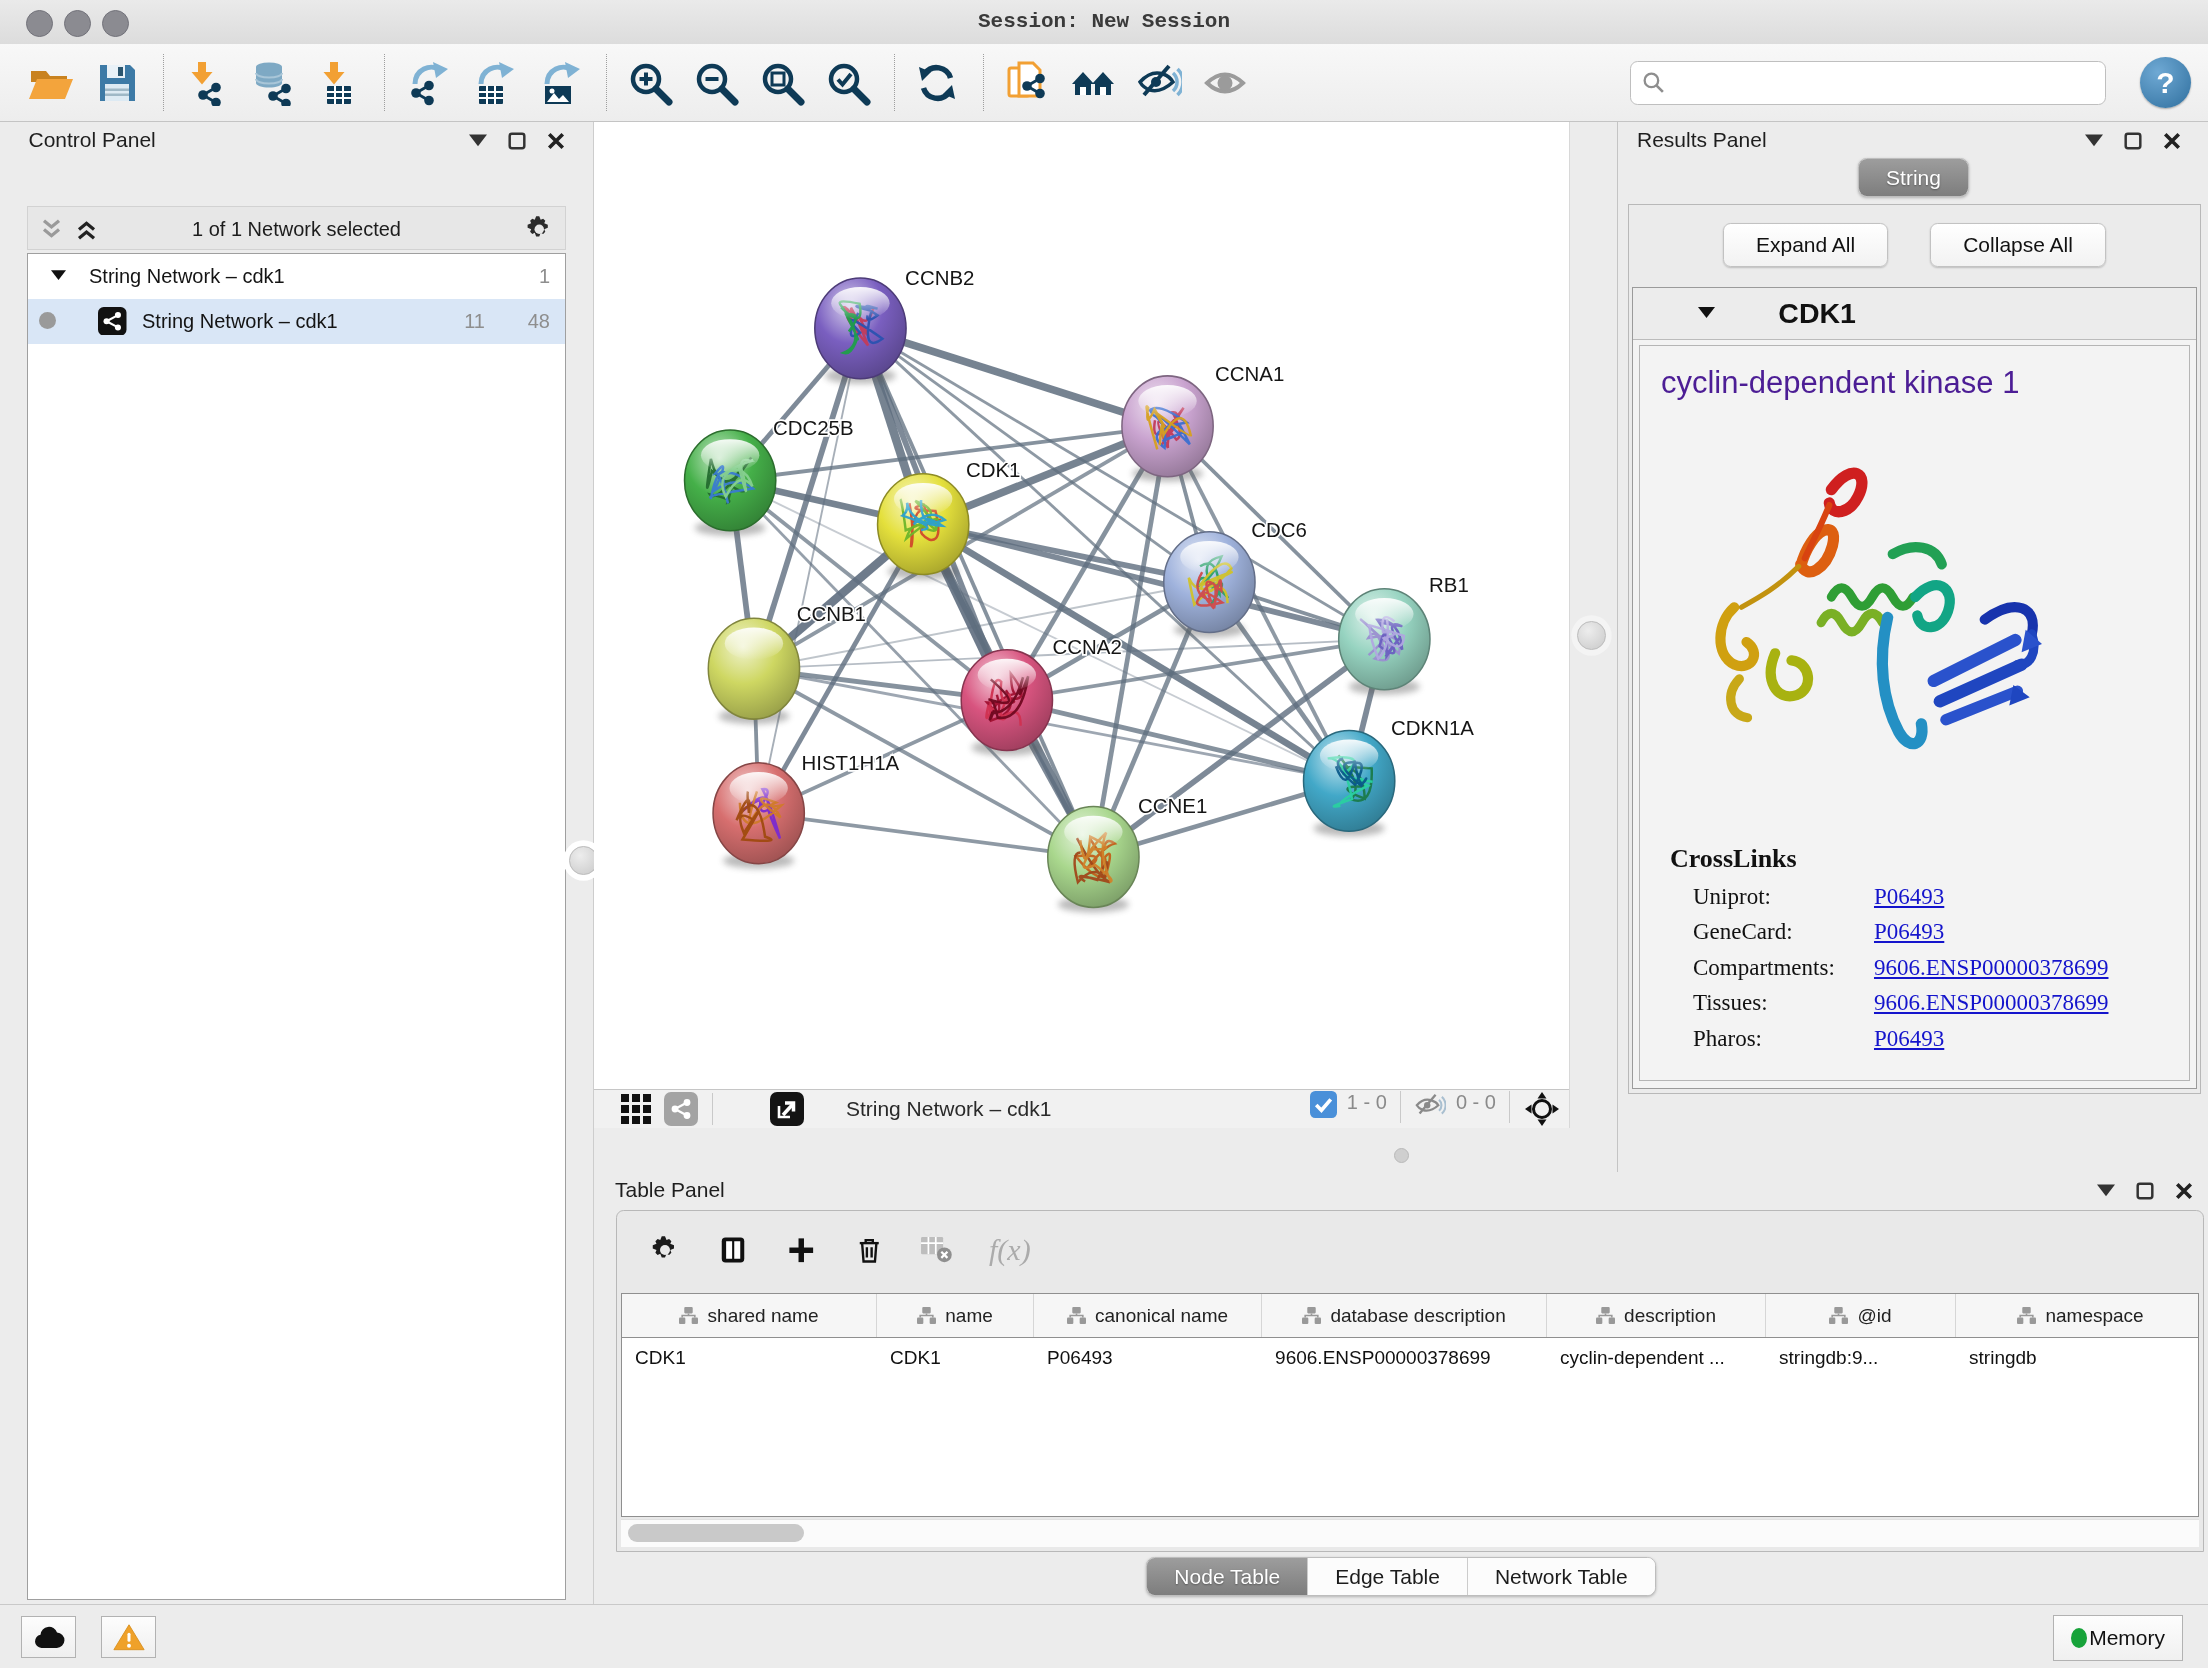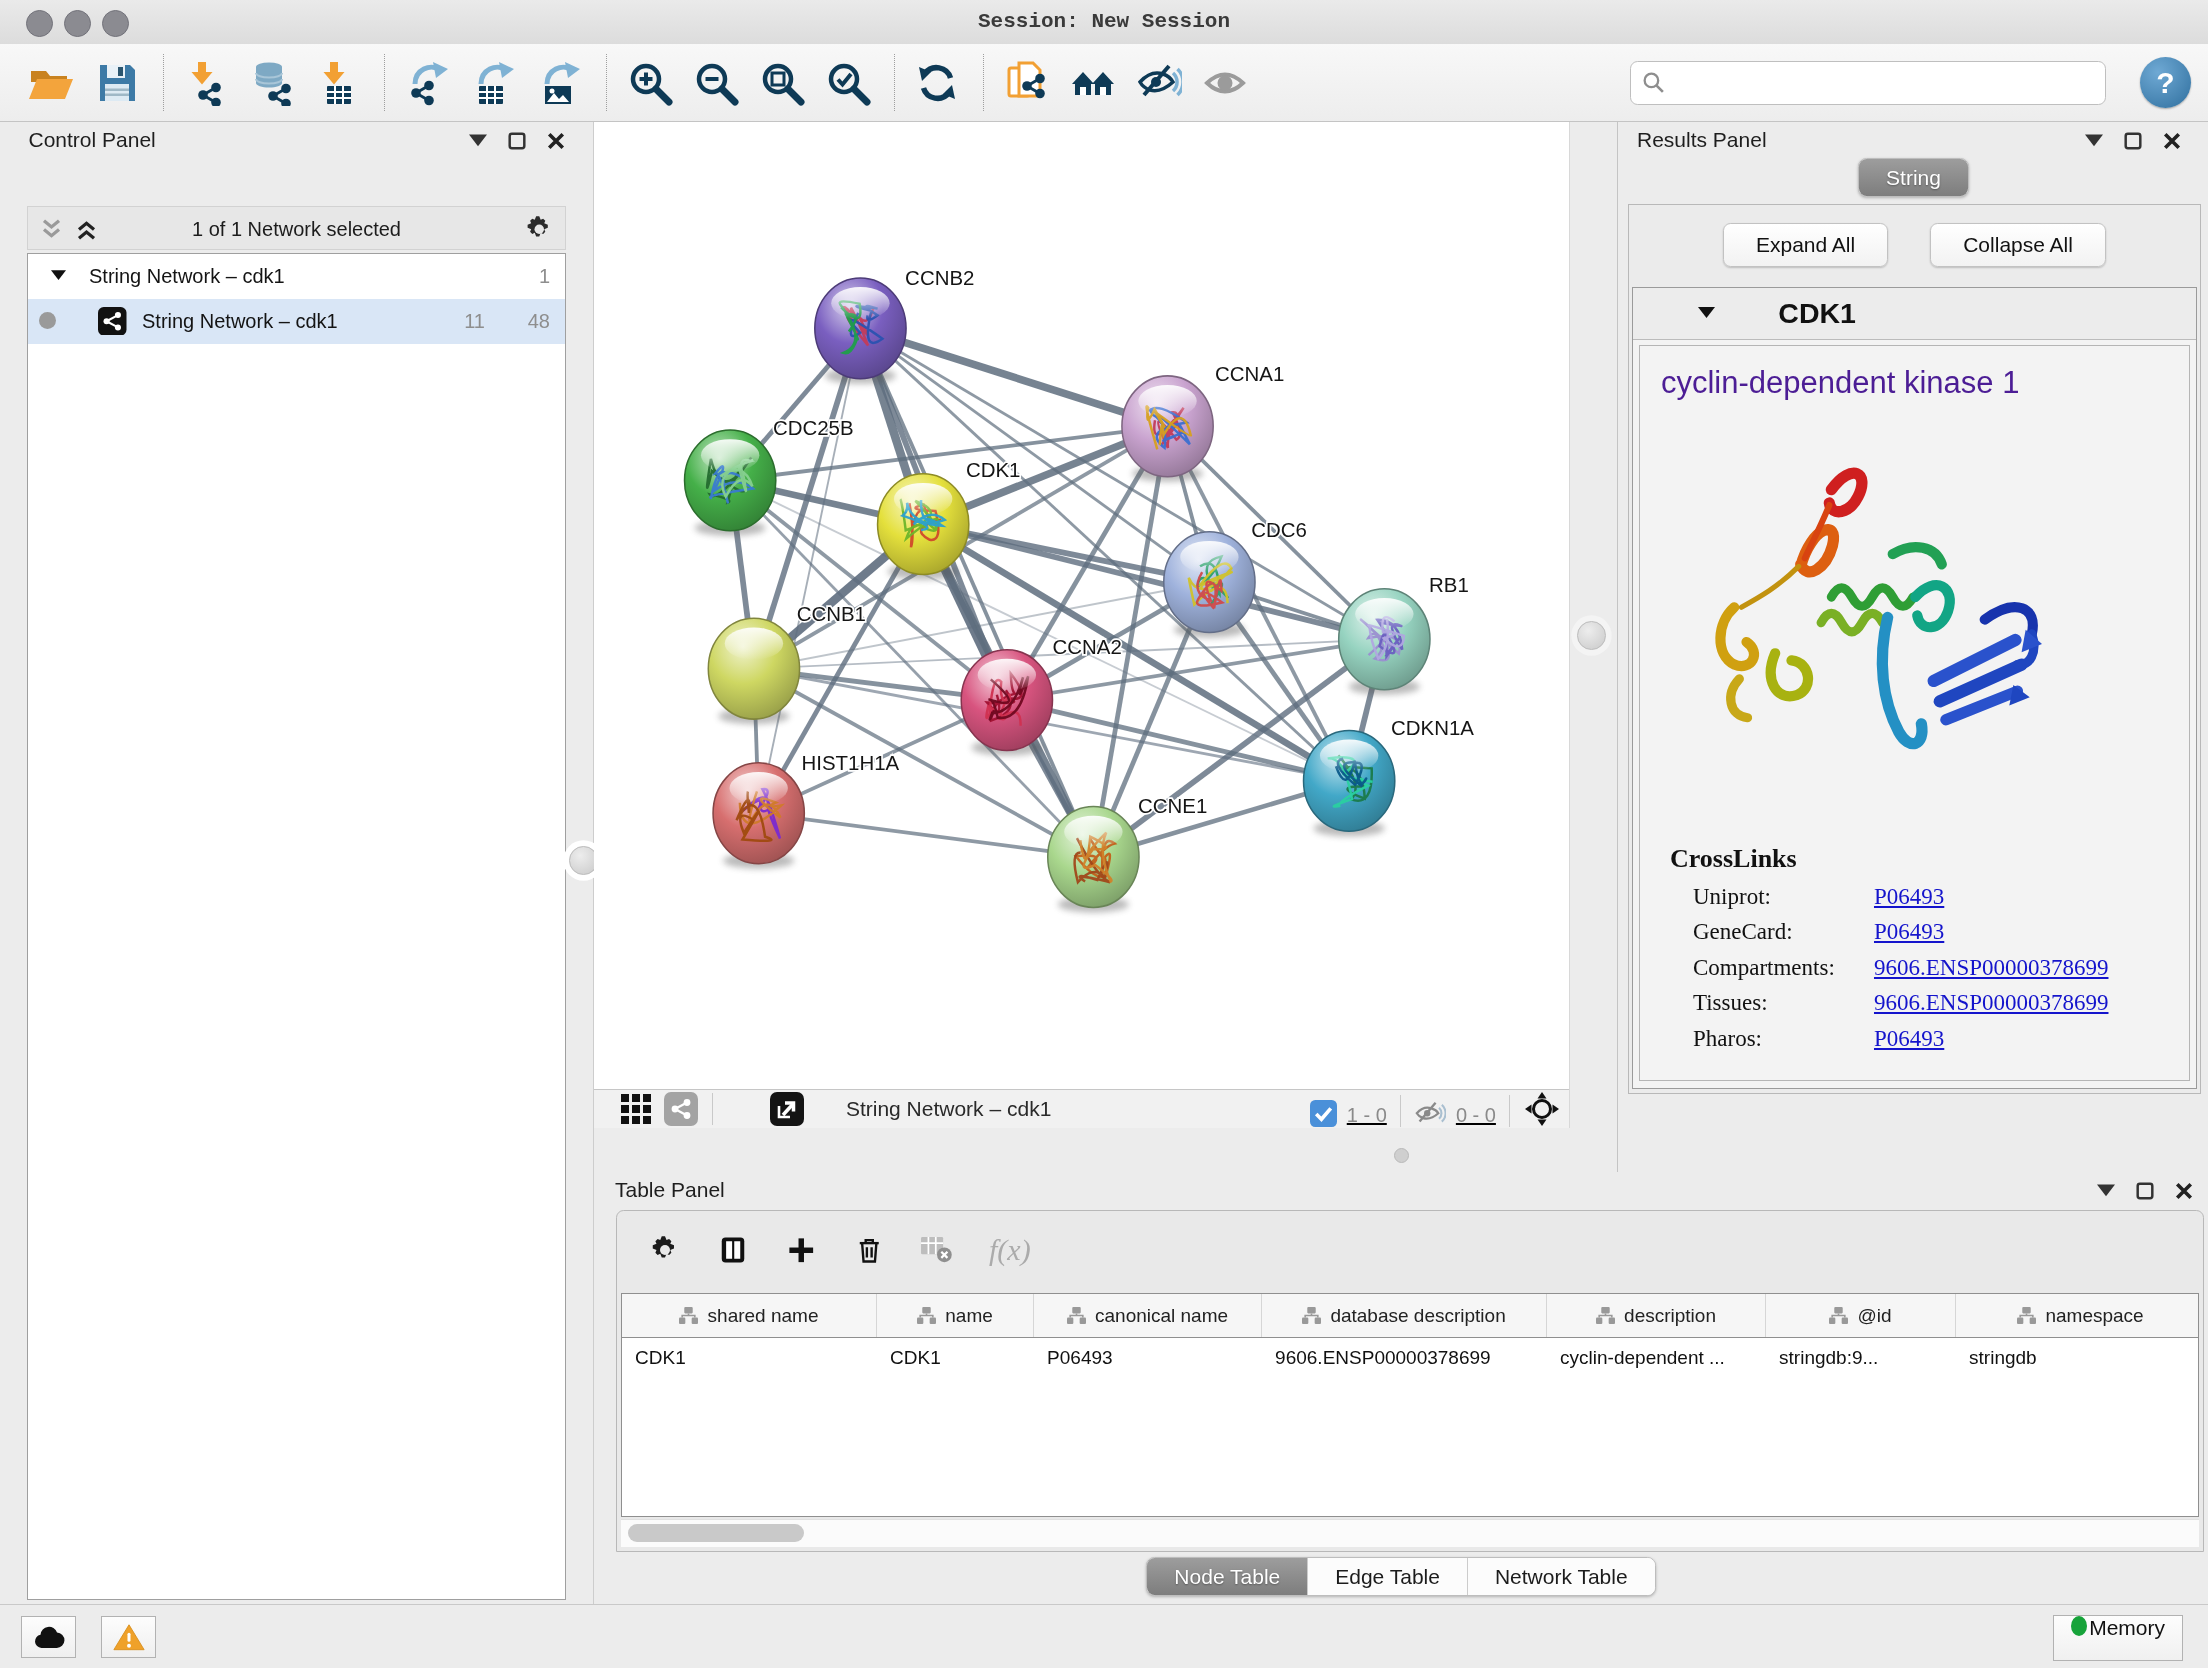--- a/index.html
+++ b/index.html
@@ -43,21 +43,21 @@
   .net-row.child .dot{position:absolute;left:11.4px;top:13.3px;width:17px;height:17px;border-radius:50%;background:#9a9a9a;}
   .net-row.child .shicon{position:absolute;left:70px;top:7.6px;width:28.5px;height:28.5px;}
   .net-row.child .rowlabel{left:114px;}
   
   #canvas{position:absolute;left:594px;top:122px;width:975px;height:967px;background:#fff;}
   #canvas svg{display:block;}
   #canvas-toolbar{position:absolute;left:594px;top:1089px;width:975px;height:39px;background:#f1f1f1;border-top:1px solid #c6c6c6;display:flex;align-items:center;box-sizing:border-box;}
   #canvas-toolbar .cicon{flex:0 0 auto;display:flex;align-items:center;justify-content:center;}
   .cbar-sep{width:0;height:32px;border-left:1px solid #c9c9c9;margin:0 13.3px;flex:0 0 auto;}
   .cbar-title{font-size:21px;color:#2a2a2a;margin-left:42px;flex:0 0 auto;}
-  .cbar-right{margin-left:auto;display:flex;align-items:flex-end;flex:0 0 auto;margin-right:9.5px;text-decoration:underline;}
+  .cbar-right{margin-left:auto;display:flex;align-items:flex-start;flex:0 0 auto;margin-right:9.5px;}
   .cbar-num{font-size:20px;color:#8a8a8a;margin-left:9.5px;}
   
   .gutter-circle{position:absolute;width:27px;height:27px;border-radius:50%;background:radial-gradient(circle at 38% 32%,#ededed,#c9c9c9);border:1px solid #bdbdbd;box-shadow:0 0 0 5.7px #fff;}
   #right-gutter{position:absolute;left:1569px;top:122px;width:48px;height:1050px;background:#ececec;border-left:1px solid #d8d8d8;box-sizing:border-box;}
   #hsplit{position:absolute;left:594px;top:1128px;width:1022px;height:44px;background:#ececec;}
   #hsplit .dot{position:absolute;left:800px;top:20px;width:15px;height:15px;border-radius:50%;background:#cfcfcf;border:1px solid #b9b9b9;box-sizing:border-box;}
   
   #results-panel{position:absolute;left:1617px;top:122px;width:592px;height:1050px;background:#ececec;border-left:1.9px solid #c4c4c4;box-sizing:border-box;}
   #rp-tab{position:absolute;left:0;right:0;top:36px;text-align:center;}
   .rp-outer{position:absolute;left:9.5px;right:7.6px;top:82px;height:890px;background:#ebebeb;border:1px solid #b8b8b8;box-sizing:border-box;}
@@ -84,21 +84,21 @@
   .tp-header{height:44px;display:flex;background:#f6f6f6;border-bottom:1.9px solid #8f8f8f;box-sizing:border-box;}
   .tp-th{display:flex;align-items:center;justify-content:center;gap:9.5px;font-size:19px;color:#222;border-right:1px solid #d6d6d6;box-sizing:border-box;flex:0 0 auto;overflow:hidden;white-space:nowrap;}
   .tp-row{height:42px;display:flex;}
   .tp-td{font-size:19px;color:#111;padding:8.6px 0 0 13.3px;box-sizing:border-box;flex:0 0 auto;overflow:hidden;white-space:nowrap;}
   .tp-hscroll{position:absolute;left:3.8px;right:3.8px;bottom:3.8px;height:27px;background:#fbfbfb;border-top:1px solid #e0e0e0;}
   .tp-hscroll .thumb{position:absolute;left:7.6px;top:3.8px;width:176px;height:18px;background:#c9c9c9;border-radius:9.5px;}
   .tp-tabs{position:absolute;left:0;right:0;top:385px;display:flex;justify-content:center;}
   
   #statusbar{position:absolute;left:0;top:1604px;width:2208px;height:65px;background:#ececec;border-top:1px solid #c9c9c9;}
   .sb-btn{position:absolute;top:11.4px;width:55px;height:42px;background:linear-gradient(#fdfdfd,#efefef);border:1.9px solid #b2b2b2;display:flex;align-items:center;justify-content:center;box-sizing:border-box;}
-  #memory-btn{position:absolute;right:25px;top:9.5px;height:46px;background:linear-gradient(#fdfdfd,#f0f0f0);border:1.9px solid #b2b2b2;display:flex;gap:2px;padding:0 17px;box-sizing:border-box;font-size:21px;color:#111;}
+  #memory-btn{position:absolute;right:25px;top:9.5px;height:46px;background:linear-gradient(#fdfdfd,#f0f0f0);border:1.9px solid #b2b2b2;display:flex;align-items:center;gap:2px;padding:0 17px;box-sizing:border-box;font-size:21px;color:#111;}
   #memory-btn .gdot{width:16px;height:20px;border-radius:50%;background:#17a33a;}
 </style>
 </head>
 <body>
 
 <div id="app">
 
   <div id="titlebar">
     <div class="traffic" style="left:26px"></div>
     <div class="traffic" style="left:64px"></div>

